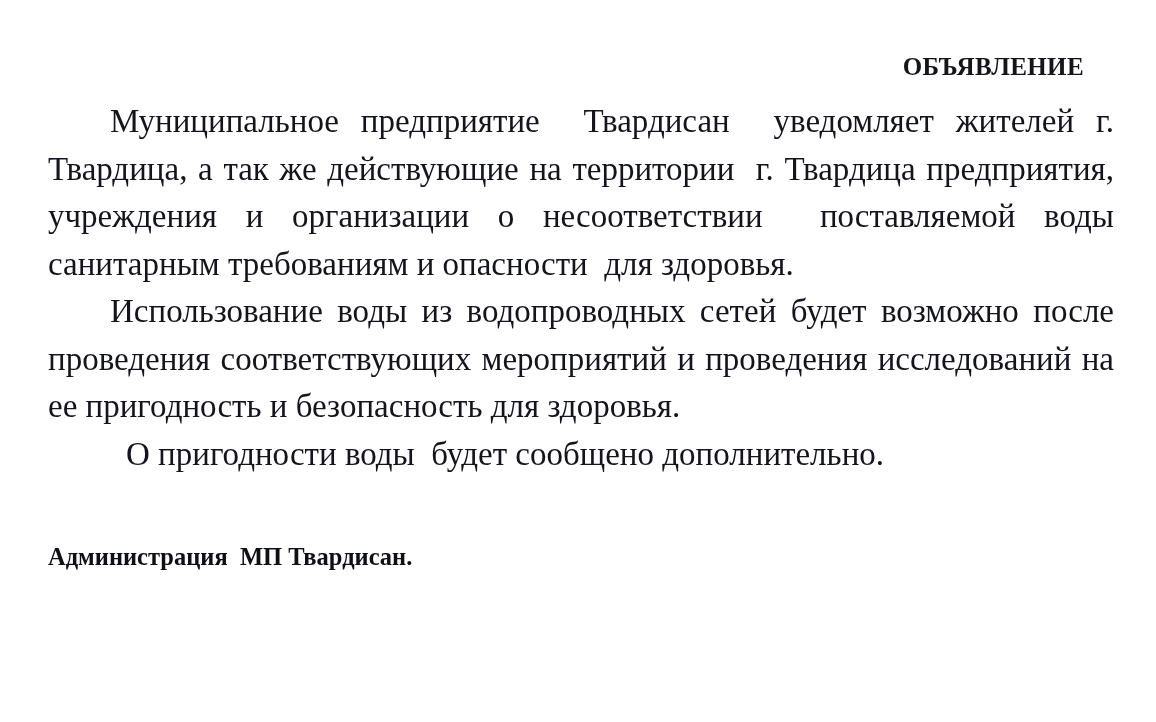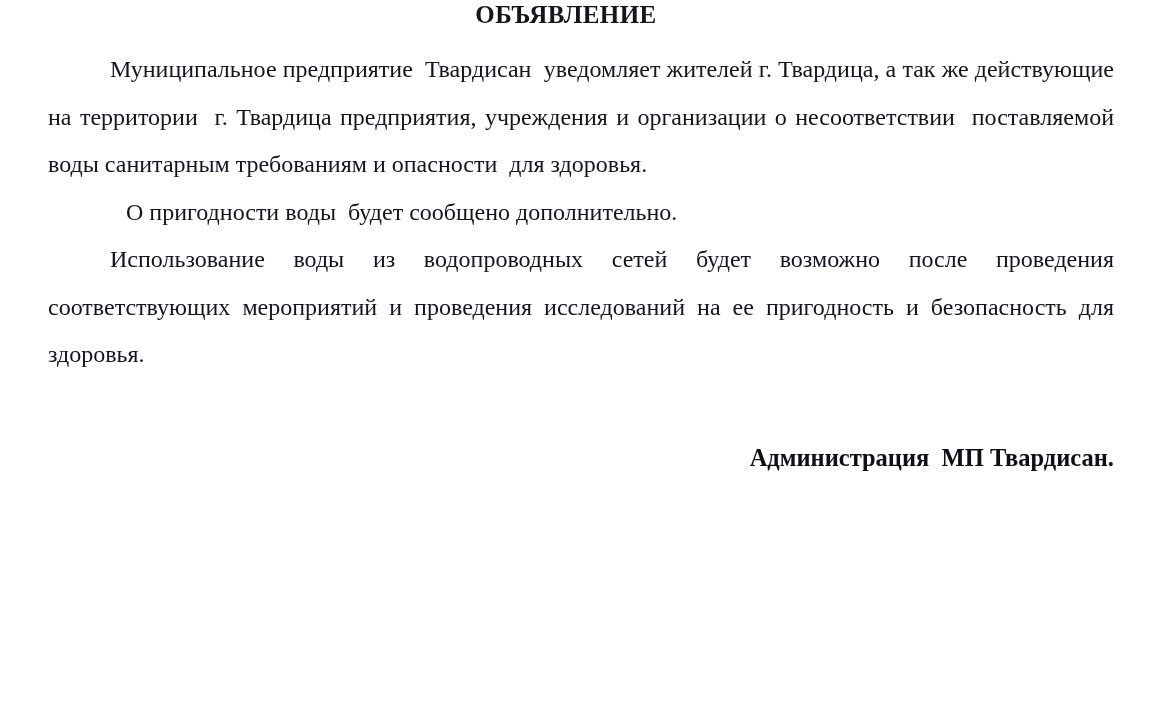--- a/index.html
+++ b/index.html
@@ -26,32 +26,33 @@
   }
 
   .doc-body {
     position: absolute;
     left: 48px;
     top: 0;
     width: 1066px;
   }
 
   .doc-title {
-    text-align: center;
+    text-align: right;
     font-weight: bold;
     font-size: 25px;
     letter-spacing: 0.4px;
     line-height: 1.2;
     margin: 0;
+    padding-top: 52px;
     padding-right: 30px;
     color: #14141c;
   }
 
   .para {
-    font-size: 24px;
+    font-size: 33px;
     line-height: 47.5px;
     text-align: justify;
     text-justify: inter-word;
     text-indent: 62px;
     margin: 0;
     color: #141420;
     white-space: pre-wrap;
   }
 
   .para.p-first {
@@ -63,39 +64,39 @@
   }
 
   .para.indent-wide {
     text-indent: 78px;
   }
 
   .signature {
     font-size: 24.5px;
     line-height: 34px;
     font-weight: bold;
-    text-align: right;
+    text-align: left;
     text-indent: 0;
     margin: 0;
     padding-top: 62px;
     color: #0f0f18;
     white-space: pre-wrap;
   }
 </style>
 </head>
 <body>
 
 <div class="page">
   <div class="doc-body">
 
     <h1 class="doc-title">ОБЪЯВЛЕНИЕ</h1>
 
     <p class="para p-first">Муниципальное предприятие  Твардисан  уведомляет жителей г. Твардица, а так же действующие на территории  г. Твардица предприятия, учреждения и организации о несоответствии  поставляемой воды санитарным требованиям и опасности  для здоровья.</p>
 
 
+    <p class="para">Использование воды из водопроводных сетей будет возможно после проведения соответствующих мероприятий и проведения исследований на ее пригодность и безопасность для здоровья.</p>
+
     <p class="para no-justify indent-wide">О пригодности воды  будет сообщено дополнительно.</p>
-
-    <p class="para">Использование воды из водопроводных сетей будет возможно после проведения соответствующих мероприятий и проведения исследований на ее пригодность и безопасность для здоровья.</p>
 
     <p class="signature">Администрация  МП Твардисан.</p>
 
   </div>
 </div>
 
 </body></html>

